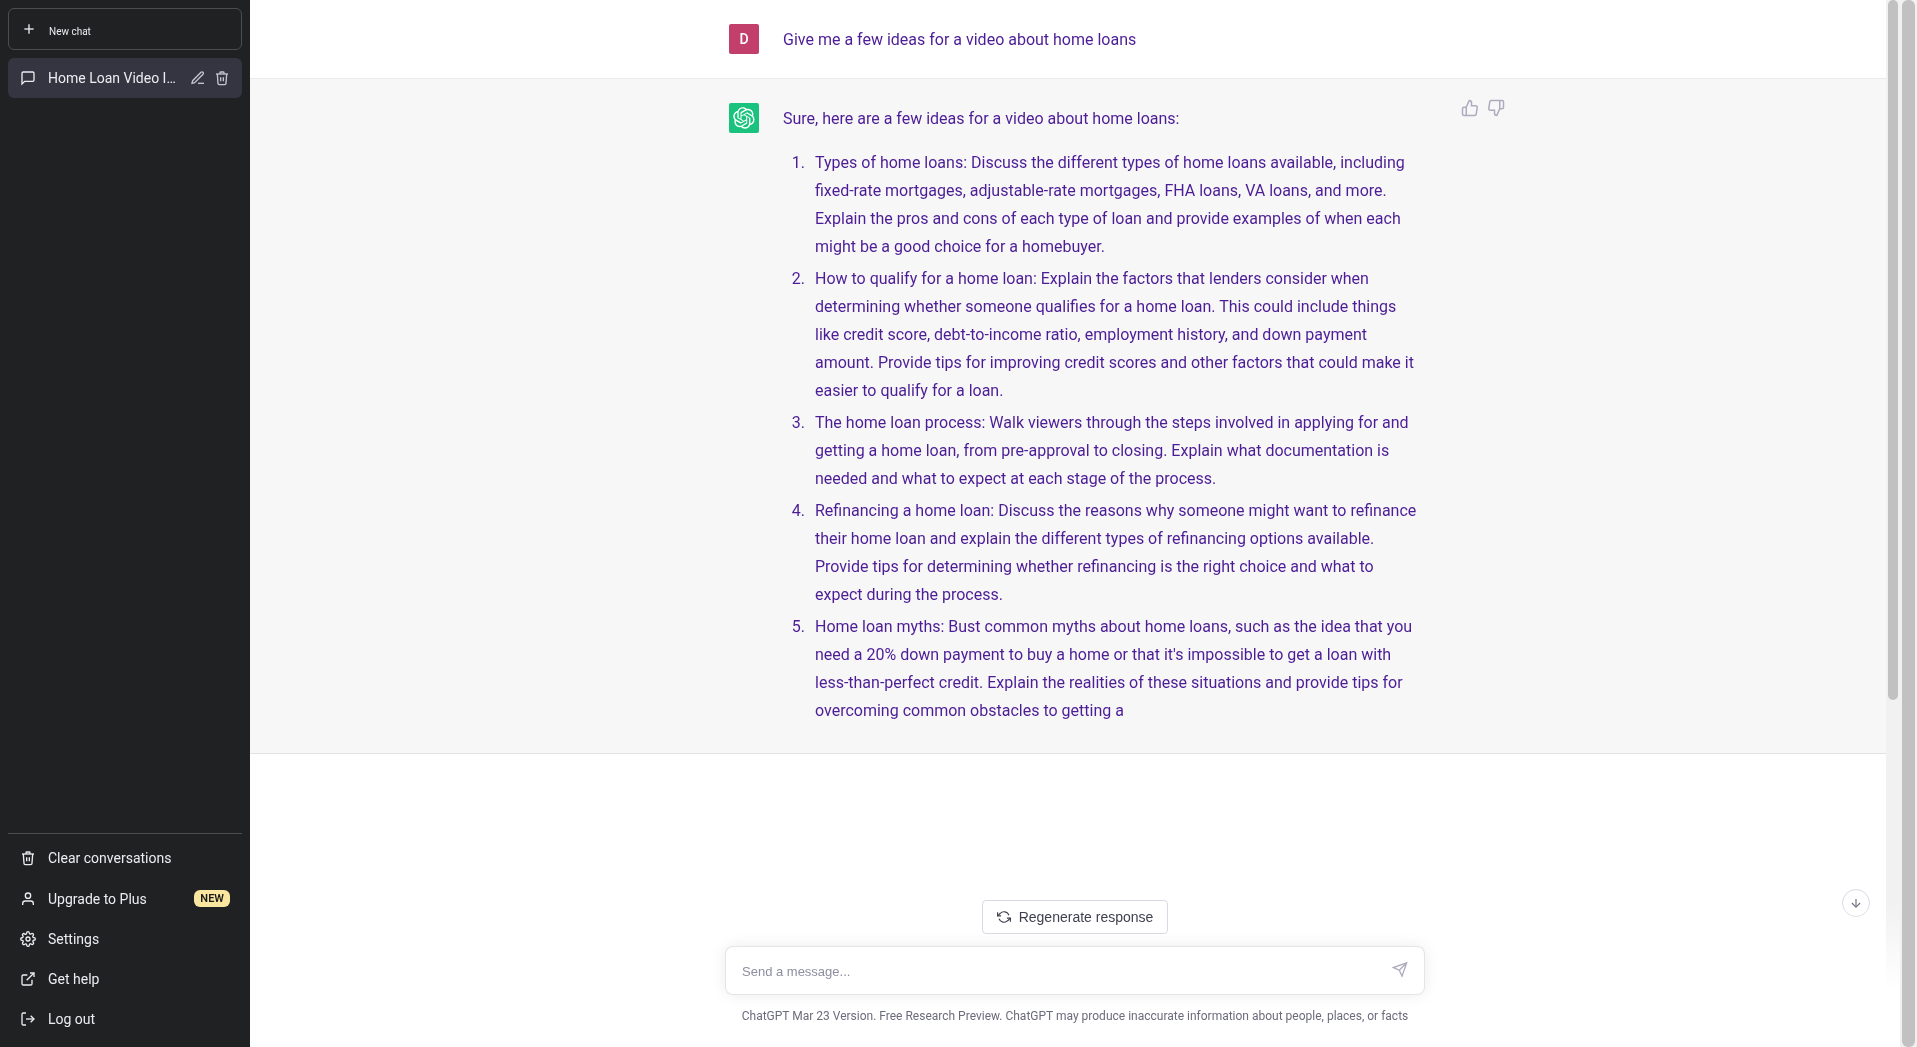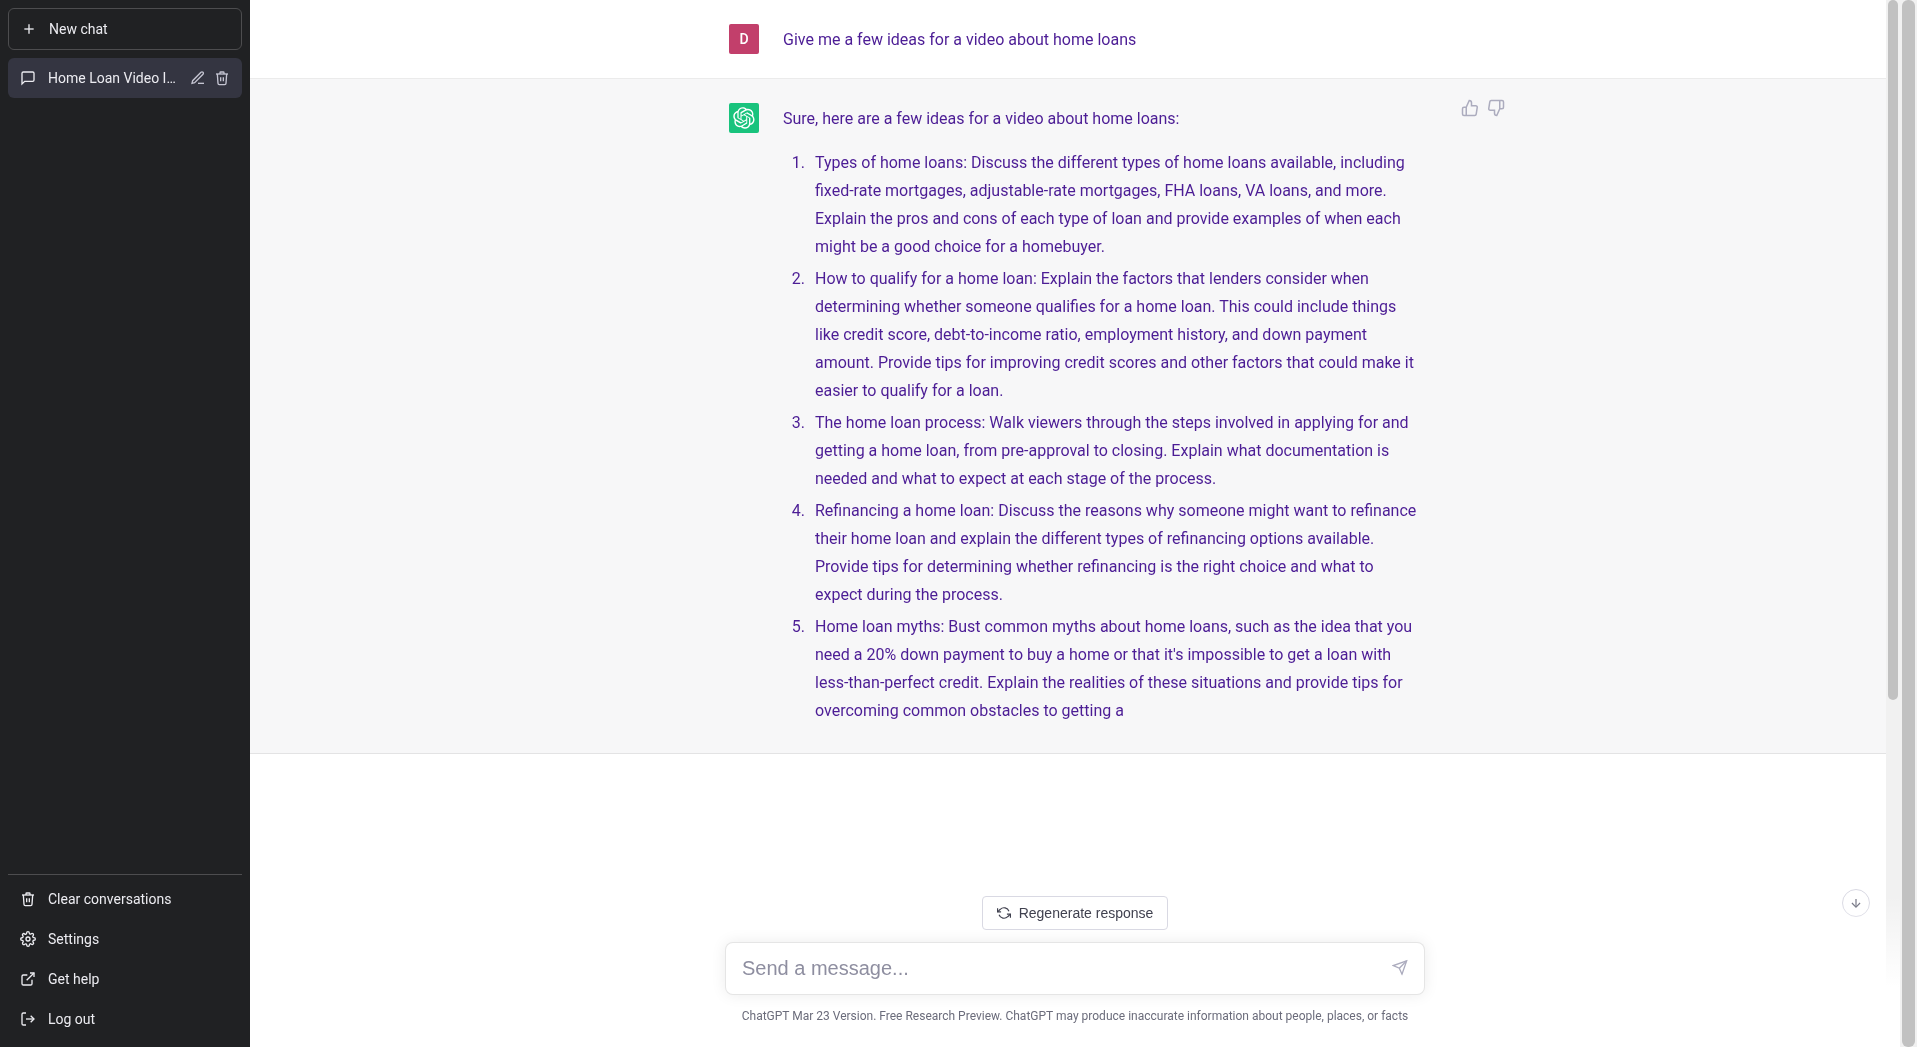--- a/index.html
+++ b/index.html
@@ -22,24 +22,24 @@
       display: flex;
       flex-direction: column;
       padding: 8px;
       flex-shrink: 0;
     }
     .new-chat {
       border: 1px solid #4d4d4f;
       border-radius: 6px;
       padding: 12px;
       display: flex;
-      align-items: flex-start;
+      align-items: flex-end;
       gap: 12px;
       cursor: pointer;
-      font-size: 14px;
+      font-size: 10px;
       margin-bottom: 8px;
     }
     .plus-icon {
       width: 16px;
       height: 16px;
     }
     .convo-list {
       flex: 1;
       overflow-y: auto;
     }
@@ -225,21 +225,21 @@
       background: #fff;
       border: 1px solid rgba(0,0,0,0.1);
       border-radius: 8px;
       box-shadow: 0 0 15px rgba(0,0,0,0.08);
       padding: 14px 48px 14px 16px;
     }
     .input-box input {
       width: 100%;
       border: none;
       outline: none;
-      font-size: 20px;
+      font-size: 13px;
       color: #0c4a6e;
       background: transparent;
     }
     .input-box input::placeholder {
       color: #8e8ea0;
     }
     .send-btn {
       position: absolute;
       right: 12px;
       top: 50%;
@@ -353,20 +353,28 @@
   <div class="sidebar-footer">
     <div class="footer-item">
       <svg viewBox="0 0 24 24" fill="none" stroke="currentColor" stroke-width="2">
           <polyline points="3 6 5 6 21 6"></polyline>
           <path d="M19 6l-1 14a2 2 0 0 1-2 2H8a2 2 0 0 1-2-2L5 6"></path>
           <path d="M10 11v6"></path>
           <path d="M14 11v6"></path>
           <path d="M9 6V4a1 1 0 0 1 1-1h4a1 1 0 0 1 1 1v2"></path>
         </svg>
       <span>Clear conversations</span>
+    </div>
+    <div class="footer-item">
+      <svg viewBox="0 0 24 24" fill="none" stroke="currentColor" stroke-width="2">
+          <path d="M20 21v-2a4 4 0 0 0-4-4H8a4 4 0 0 0-4 4v2"></path>
+          <circle cx="12" cy="7" r="4"></circle>
+        </svg>
+      <span>Upgrade to Plus</span>
+      <span class="new-badge">NEW</span>
     </div>
     <div class="footer-item">
       <svg viewBox="0 0 24 24" fill="none" stroke="currentColor" stroke-width="2">
           <circle cx="12" cy="12" r="3"></circle>
           <path d="M19.4 15a1.65 1.65 0 0 0 .33 1.82l.06.06a2 2 0 1 1-2.83 2.83l-.06-.06a1.65 1.65 0 0 0-1.82-.33 1.65 1.65 0 0 0-1 1.51V21a2 2 0 0 1-4 0v-.09a1.65 1.65 0 0 0-1-1.51 1.65 1.65 0 0 0-1.82.33l-.06.06a2 2 0 1 1-2.83-2.83l.06-.06a1.65 1.65 0 0 0 .33-1.82 1.65 1.65 0 0 0-1.51-1H3a2 2 0 0 1 0-4h.09a1.65 1.65 0 0 0 1.51-1 1.65 1.65 0 0 0-.33-1.82l-.06-.06a2 2 0 1 1 2.83-2.83l.06.06a1.65 1.65 0 0 0 1.82.33h0a1.65 1.65 0 0 0 1-1.51V3a2 2 0 0 1 4 0v.09a1.65 1.65 0 0 0 1 1.51h0a1.65 1.65 0 0 0 1.82-.33l.06-.06a2 2 0 1 1 2.83 2.83l-.06.06a1.65 1.65 0 0 0-.33 1.82v0a1.65 1.65 0 0 0 1.51 1H21a2 2 0 0 1 0 4h-.09a1.65 1.65 0 0 0-1.51 1z"></path>
         </svg>
       <span>Settings</span>
     </div>
     <div class="footer-item">
       <svg viewBox="0 0 24 24" fill="none" stroke="currentColor" stroke-width="2">

